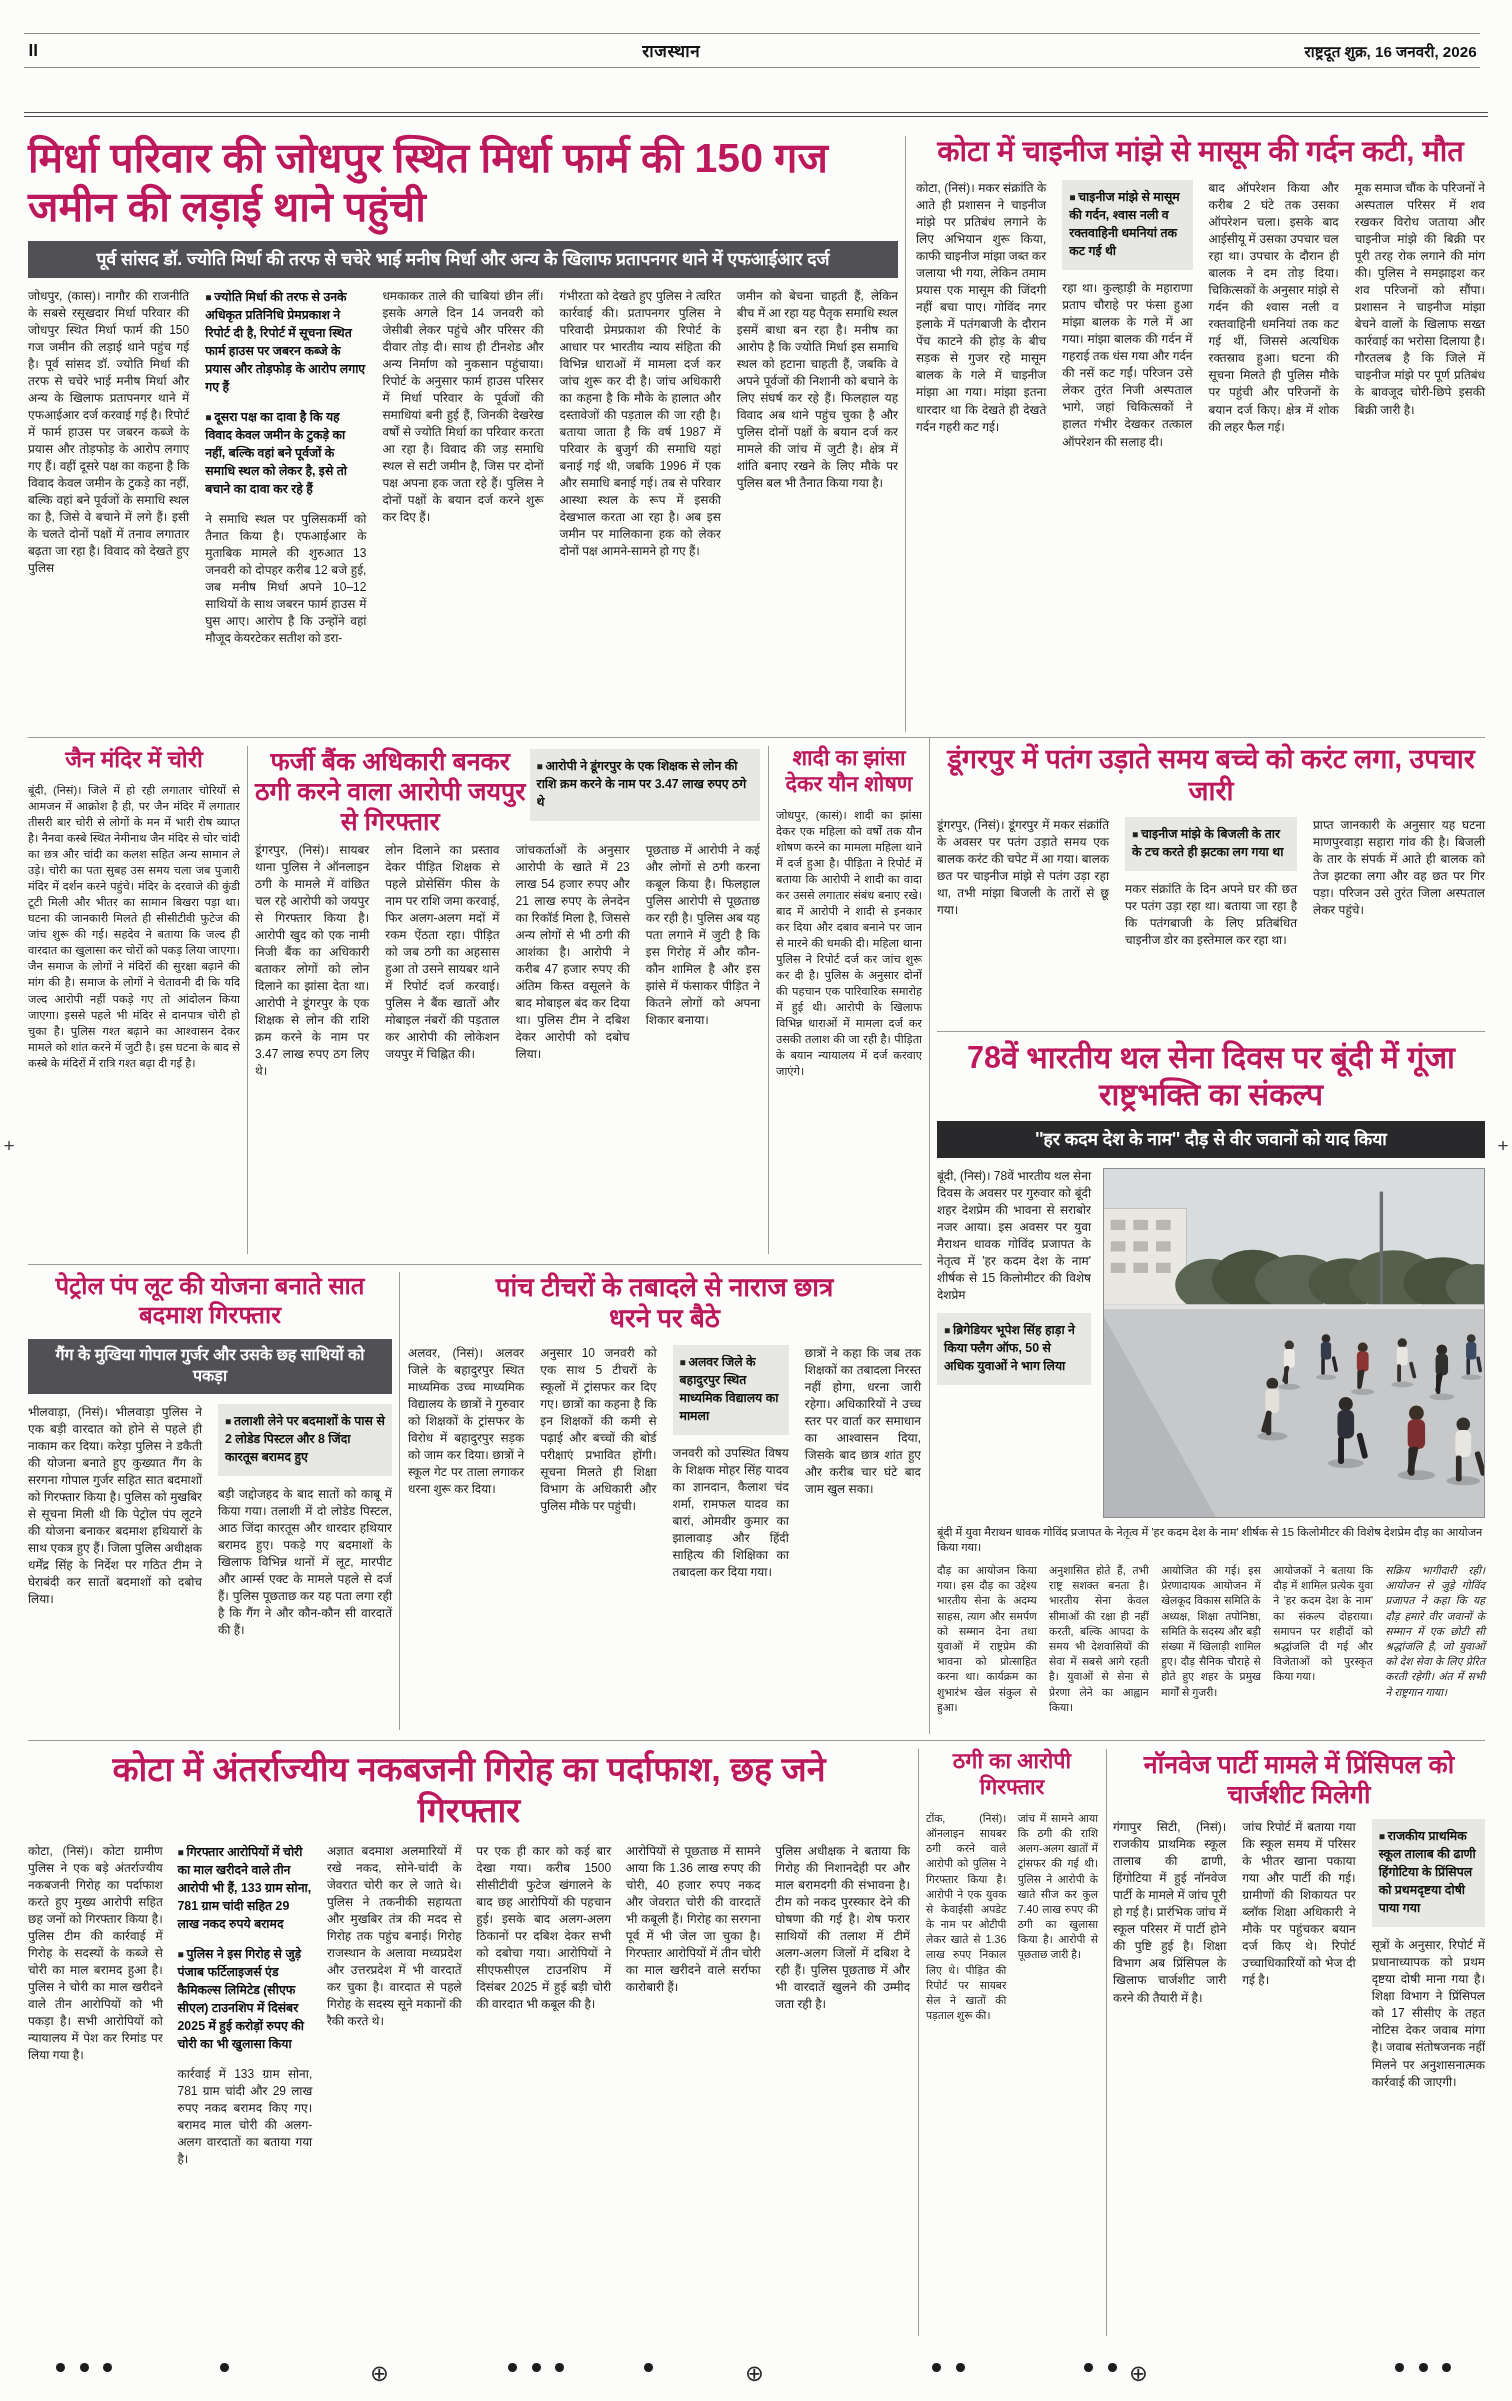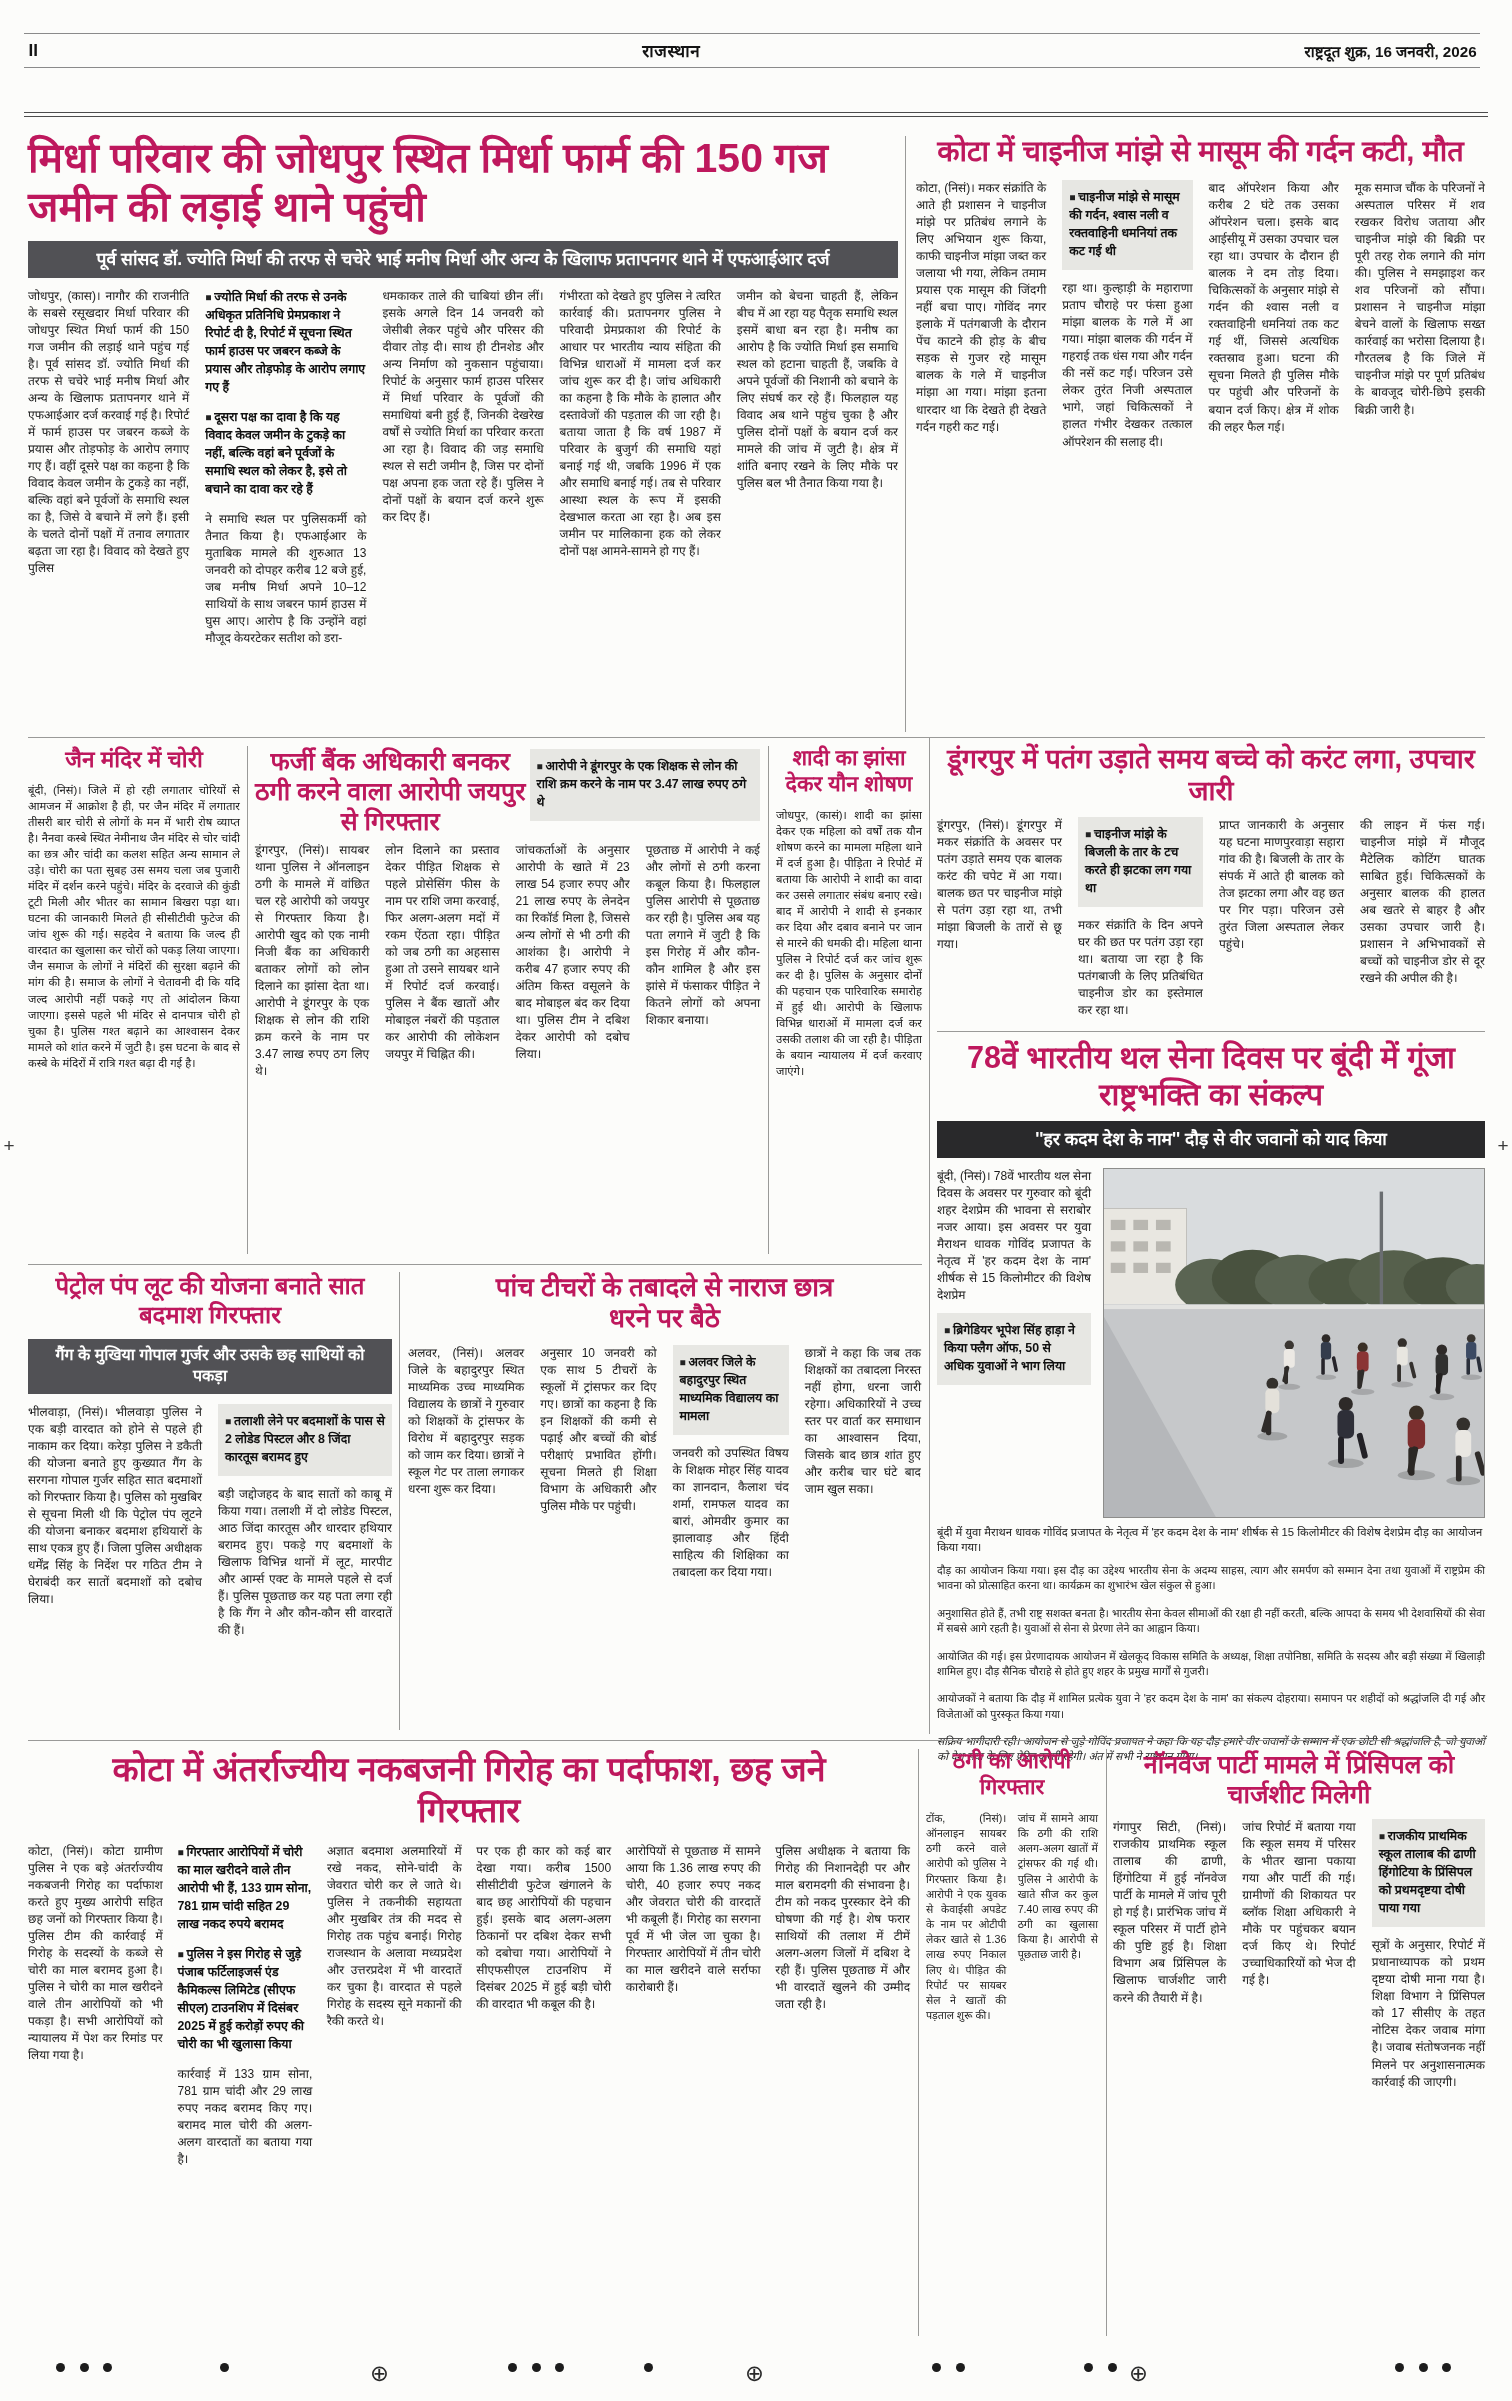--- a/index.html
+++ b/index.html
@@ -132,21 +132,20 @@
 
   <article class="art" style="left:937px;top:743px;width:548px;">
     <h2 class="hl center" style="font-size:27px;">डूंगरपुर में पतंग उड़ाते समय बच्चे को करंट लगा, उपचार जारी</h2>
     <div class="cols" style="margin-top:9px;height:199px;">
       <div class="col txt">डूंगरपुर, (निसं)। डूंगरपुर में मकर संक्रांति के अवसर पर पतंग उड़ाते समय एक बालक करंट की चपेट में आ गया। बालक छत पर चाइनीज मांझे से पतंग उड़ा रहा था, तभी मांझा बिजली के तारों से छू गया।</div>
       <div class="col">
         <div class="gbox"><span class="bx">चाइनीज मांझे के बिजली के तार के टच करते ही झटका लग गया था</span></div>
         <div class="txt">मकर संक्रांति के दिन अपने घर की छत पर पतंग उड़ा रहा था। बताया जा रहा है कि पतंगबाजी के लिए प्रतिबंधित चाइनीज डोर का इस्तेमाल कर रहा था।</div>
       </div>
       <div class="col txt">प्राप्त जानकारी के अनुसार यह घटना माणपुरवाड़ा सहारा गांव की है। बिजली के तार के संपर्क में आते ही बालक को तेज झटका लगा और वह छत पर गिर पड़ा। परिजन उसे तुरंत जिला अस्पताल लेकर पहुंचे।</div>
-      <div class="col txt">की लाइन में फंस गई। चाइनीज मांझे में मौजूद मैटेलिक कोटिंग घातक साबित हुई। चिकित्सकों के अनुसार बालक की हालत अब खतरे से बाहर है और उसका उपचार जारी है। प्रशासन ने अभिभावकों से बच्चों को चाइनीज डोर से दूर रखने की अपील की है।</div>
     </div>
   </article>
 
   <article class="art" style="left:937px;top:1039px;width:548px;">
     <h1 class="hl center" style="font-size:30.5px;">78वें भारतीय थल सेना दिवस पर बूंदी में गूंजा राष्ट्रभक्ति का संकल्प</h1>
     <div class="bar dark">''हर कदम देश के नाम'' दौड़ से वीर जवानों को याद किया</div>
     <div class="army-row">
       <div class="army-left">
         <div class="txt" style="margin-bottom:9px;">बूंदी, (निसं)। 78वें भारतीय थल सेना दिवस के अवसर पर गुरुवार को बूंदी शहर देशप्रेम की भावना से सराबोर नजर आया। इस अवसर पर युवा मैराथन धावक गोविंद प्रजापत के नेतृत्व में 'हर कदम देश के नाम' शीर्षक से 15 किलोमीटर की विशेष देशप्रेम</div>
         <div class="gbox"><span class="bx">ब्रिगेडियर भूपेश सिंह हाड़ा ने किया फ्लैग ऑफ, 50 से अधिक युवाओं ने भाग लिया</span></div>
@@ -244,21 +243,21 @@
                 <circle r="12" fill="#33302c"></circle>
                 <rect x="-14" y="10" width="28" height="48" rx="10" fill="#e9e7e2"></rect>
                 <rect x="-13" y="55" width="10" height="46" rx="4" fill="#2f2c2a"></rect>
                 <rect x="5" y="53" width="10" height="44" rx="4" fill="#2f2c2a" transform="rotate(-16)"></rect>
             </g>
           </g>
         </svg>
       </div>
     </div>
     <div class="caption">बूंदी में युवा मैराथन धावक गोविंद प्रजापत के नेतृत्व में 'हर कदम देश के नाम' शीर्षक से 15 किलोमीटर की विशेष देशप्रेम दौड़ का आयोजन किया गया।</div>
-    <div class="cols" style="gap:12.4px;height:169px;flex-direction:column;">
+    <div class="cols" style="gap:12.4px;height:169px;">
       <div class="col txt" style="font-size:10.7px;">दौड़ का आयोजन किया गया। इस दौड़ का उद्देश्य भारतीय सेना के अदम्य साहस, त्याग और समर्पण को सम्मान देना तथा युवाओं में राष्ट्रप्रेम की भावना को प्रोत्साहित करना था। कार्यक्रम का शुभारंभ खेल संकुल से हुआ।</div>
       <div class="col txt" style="font-size:10.7px;">अनुशासित होते हैं, तभी राष्ट्र सशक्त बनता है। भारतीय सेना केवल सीमाओं की रक्षा ही नहीं करती, बल्कि आपदा के समय भी देशवासियों की सेवा में सबसे आगे रहती है। युवाओं से सेना से प्रेरणा लेने का आह्वान किया।</div>
       <div class="col txt" style="font-size:10.7px;">आयोजित की गई। इस प्रेरणादायक आयोजन में खेलकूद विकास समिति के अध्यक्ष, शिक्षा तपोनिष्ठा, समिति के सदस्य और बड़ी संख्या में खिलाड़ी शामिल हुए। दौड़ सैनिक चौराहे से होते हुए शहर के प्रमुख मार्गों से गुजरी।</div>
       <div class="col txt" style="font-size:10.7px;">आयोजकों ने बताया कि दौड़ में शामिल प्रत्येक युवा ने 'हर कदम देश के नाम' का संकल्प दोहराया। समापन पर शहीदों को श्रद्धांजलि दी गई और विजेताओं को पुरस्कृत किया गया।</div>
       <div class="col txt" style="font-size:10.7px;font-style:italic;">सक्रिय भागीदारी रही। आयोजन से जुड़े गोविंद प्रजापत ने कहा कि यह दौड़ हमारे वीर जवानों के सम्मान में एक छोटी सी श्रद्धांजलि है, जो युवाओं को देश सेवा के लिए प्रेरित करती रहेगी। अंत में सभी ने राष्ट्रगान गाया।</div>
     </div>
   </article>
 
   <article class="art" style="left:28px;top:1272px;width:364px;">
     <h2 class="hl center" style="font-size:24px;">पेट्रोल पंप लूट की योजना बनाते सात बदमाश गिरफ्तार</h2>

